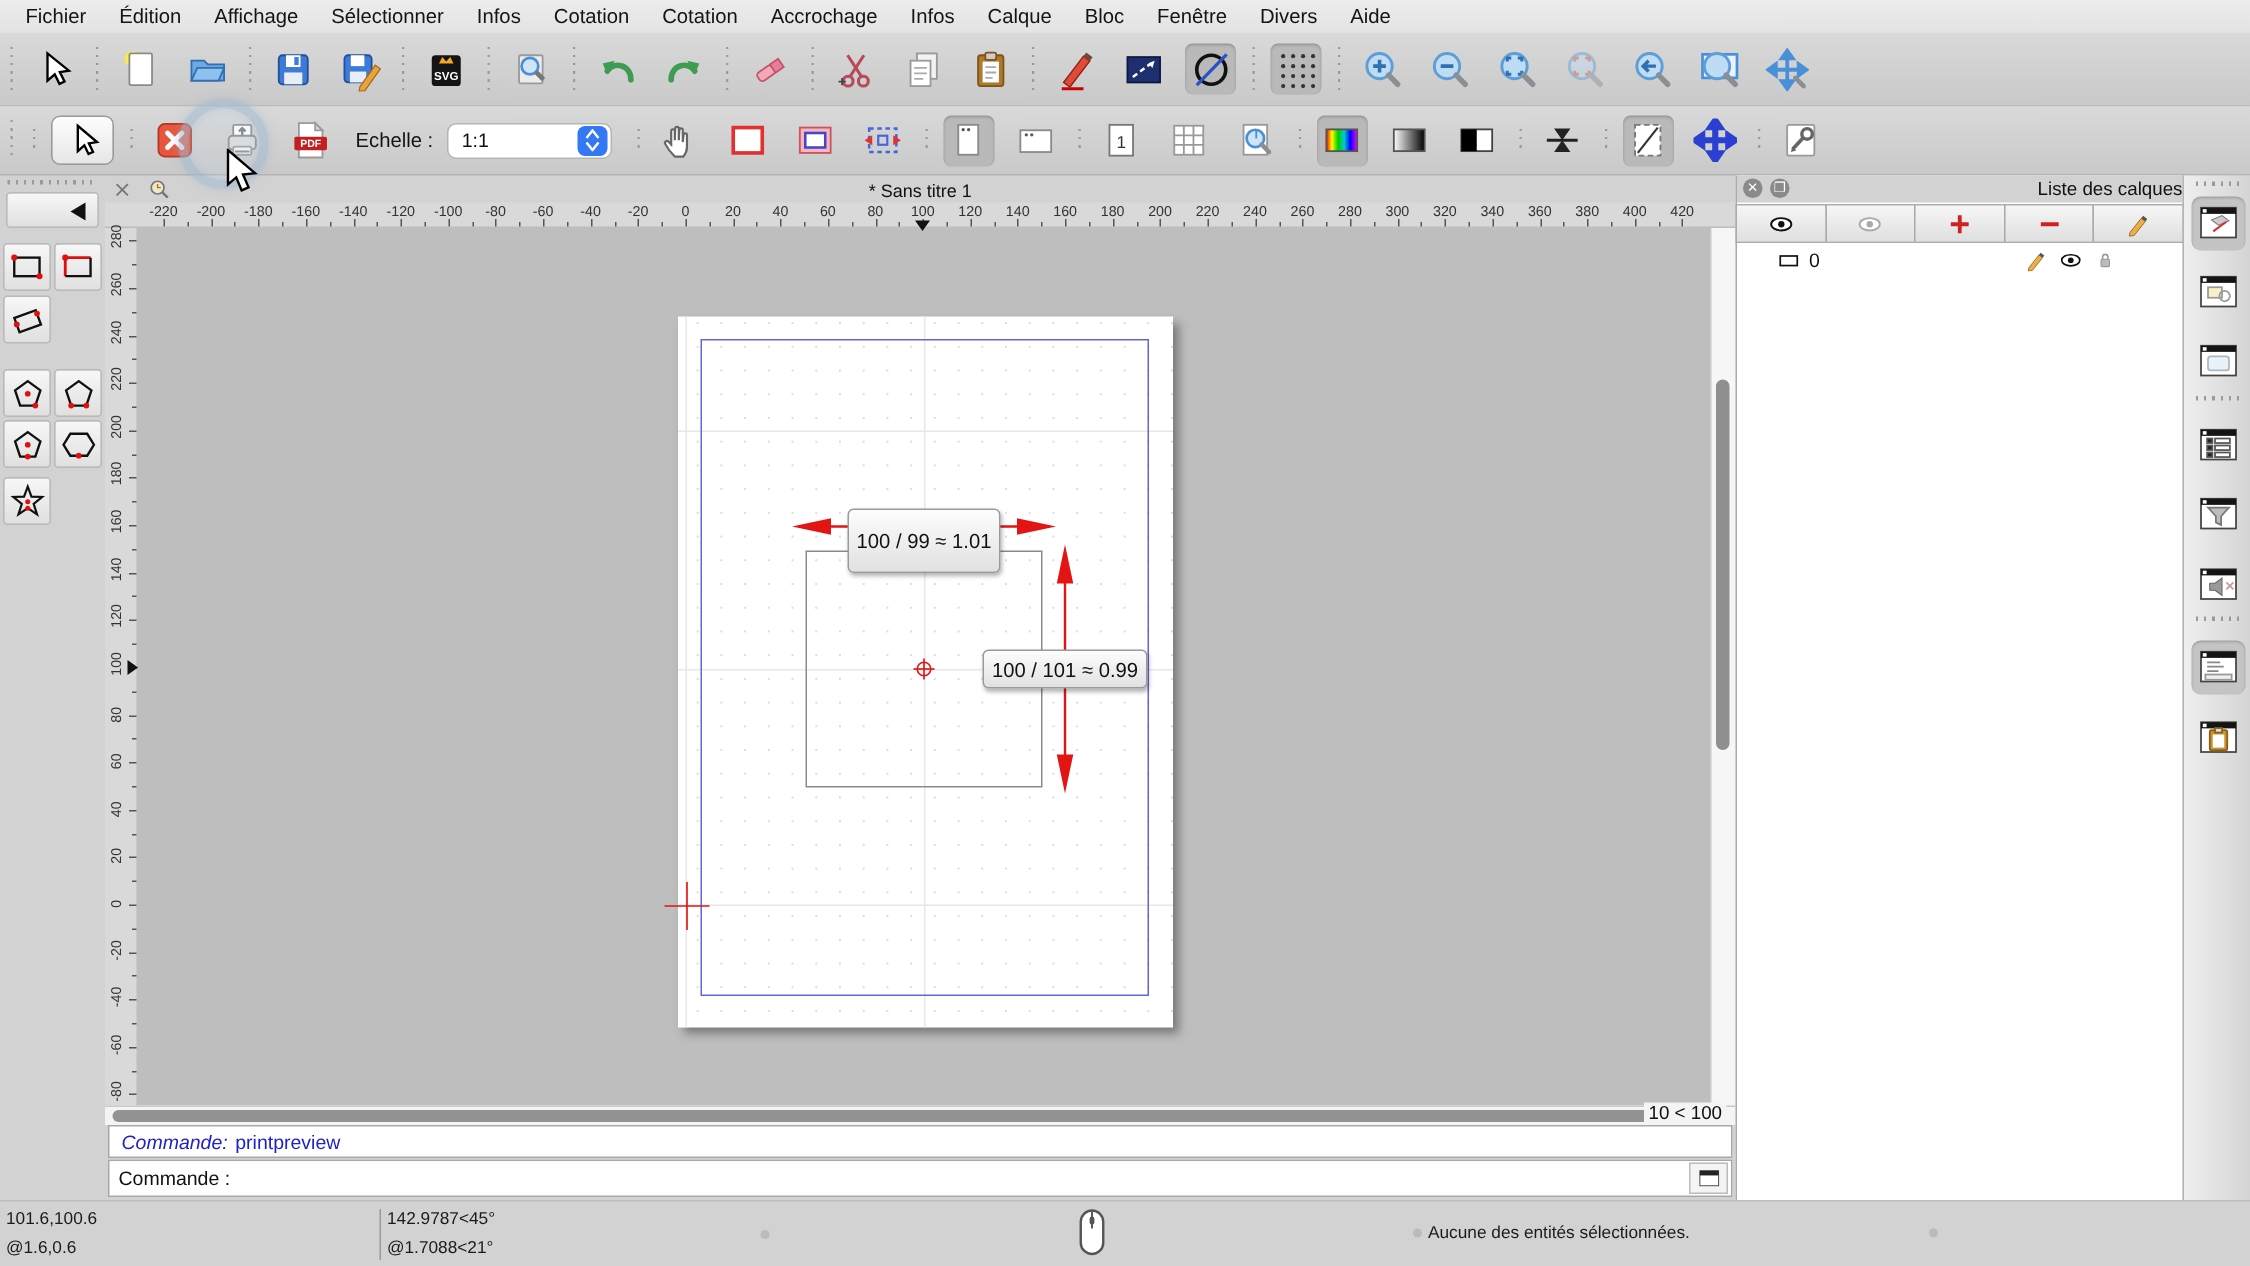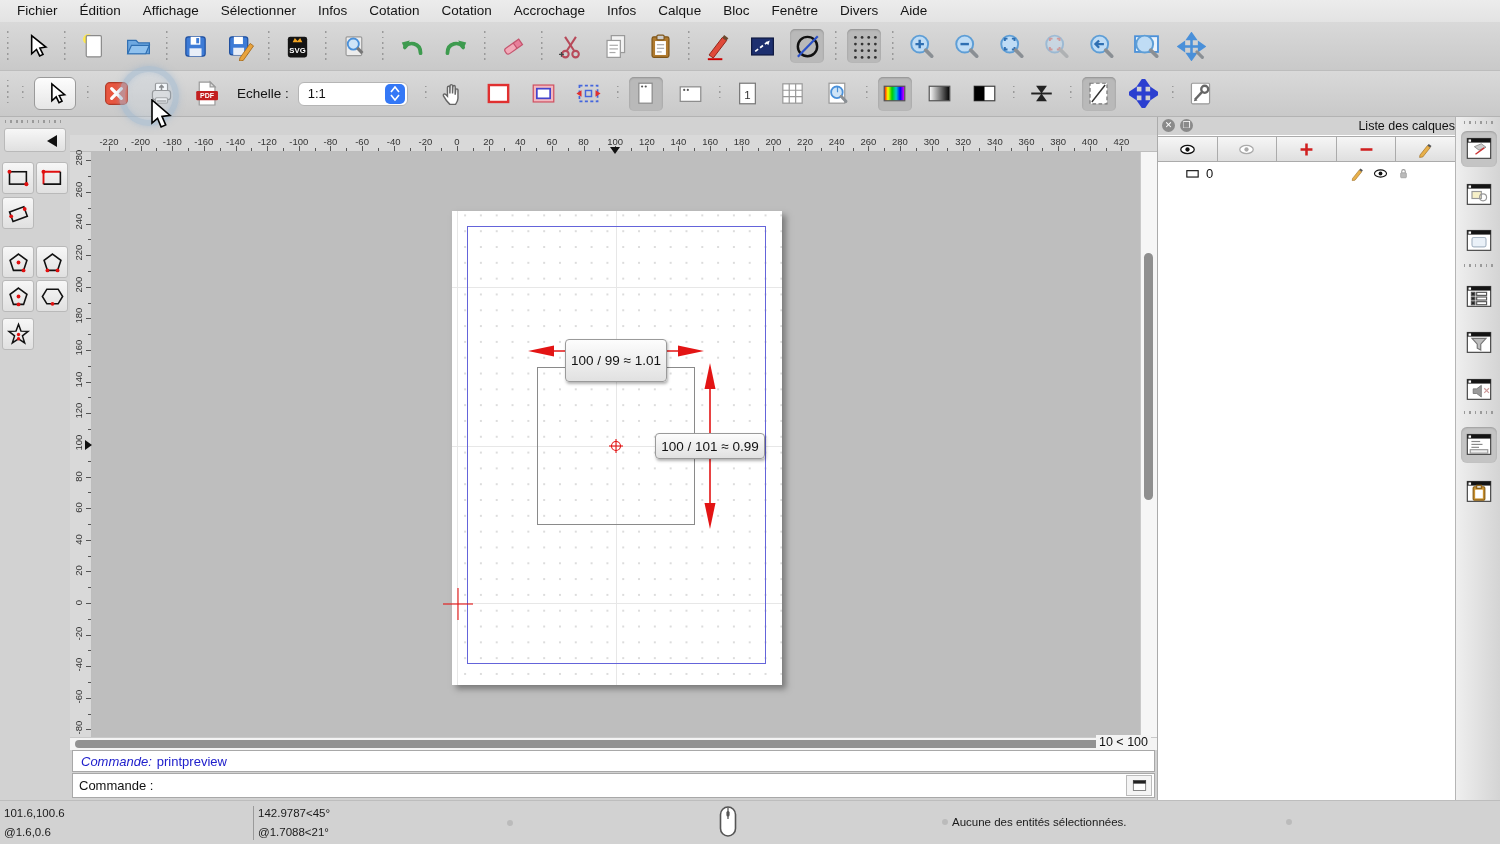--- a/index.html
+++ b/index.html
@@ -647,20 +647,35 @@
     <div class="ltbtn" style="left: 2px; top: 201px;">
       <svg viewBox="0 0 24 24">
         <polygon points="12,3 14.2,9 20.5,9.2 15.5,13.2 17.5,19.5 12,15.8 6.5,19.5 8.5,13.2 3.5,9.2 9.8,9" fill="none" stroke="#111" stroke-width="1.3"></polygon>
         <circle cx="12" cy="12" r="1.5" fill="#E01010"></circle>
         <circle cx="12" cy="15.8" r="1.5" fill="#E01010"></circle>
       </svg>
     </div>
   </div>
 
 <div id="center" class="abs">
+  <div id="tabbar">
+    <div id="tab-close">
+      <svg viewBox="0 0 24 24">
+          <path d="M6 6l12 12M18 6L6 18" stroke="#777" stroke-width="2"></path>
+        </svg>
+    </div>
+    <div id="tab-zoom">
+      <svg viewBox="0 0 24 24">
+          <circle cx="10" cy="10" r="6" fill="#F0E6C8" stroke="#777" stroke-width="1.6"></circle>
+          <line x1="14.5" y1="14.5" x2="19.5" y2="19.5" stroke="#777" stroke-width="2.4"></line>
+          <path d="M10 6.5V10h3" stroke="#B07010" stroke-width="1.3" fill="none"></path>
+        </svg>
+    </div>
+    <div id="tab-title">* Sans titre 1</div>
+  </div>
 
   <div id="hruler">
       <div class="hrl" style="left: 38.96px;">-220</div>
       <div class="hrt maj" style="left: 38.96px;"></div>
       <div class="hrt min" style="left: 54.78px;"></div>
       <div class="hrl" style="left: 70.6px;">-200</div>
       <div class="hrt maj" style="left: 70.6px;"></div>
       <div class="hrt min" style="left: 86.42px;"></div>
       <div class="hrl" style="left: 102.24px;">-180</div>
       <div class="hrt maj" style="left: 102.24px;"></div>

